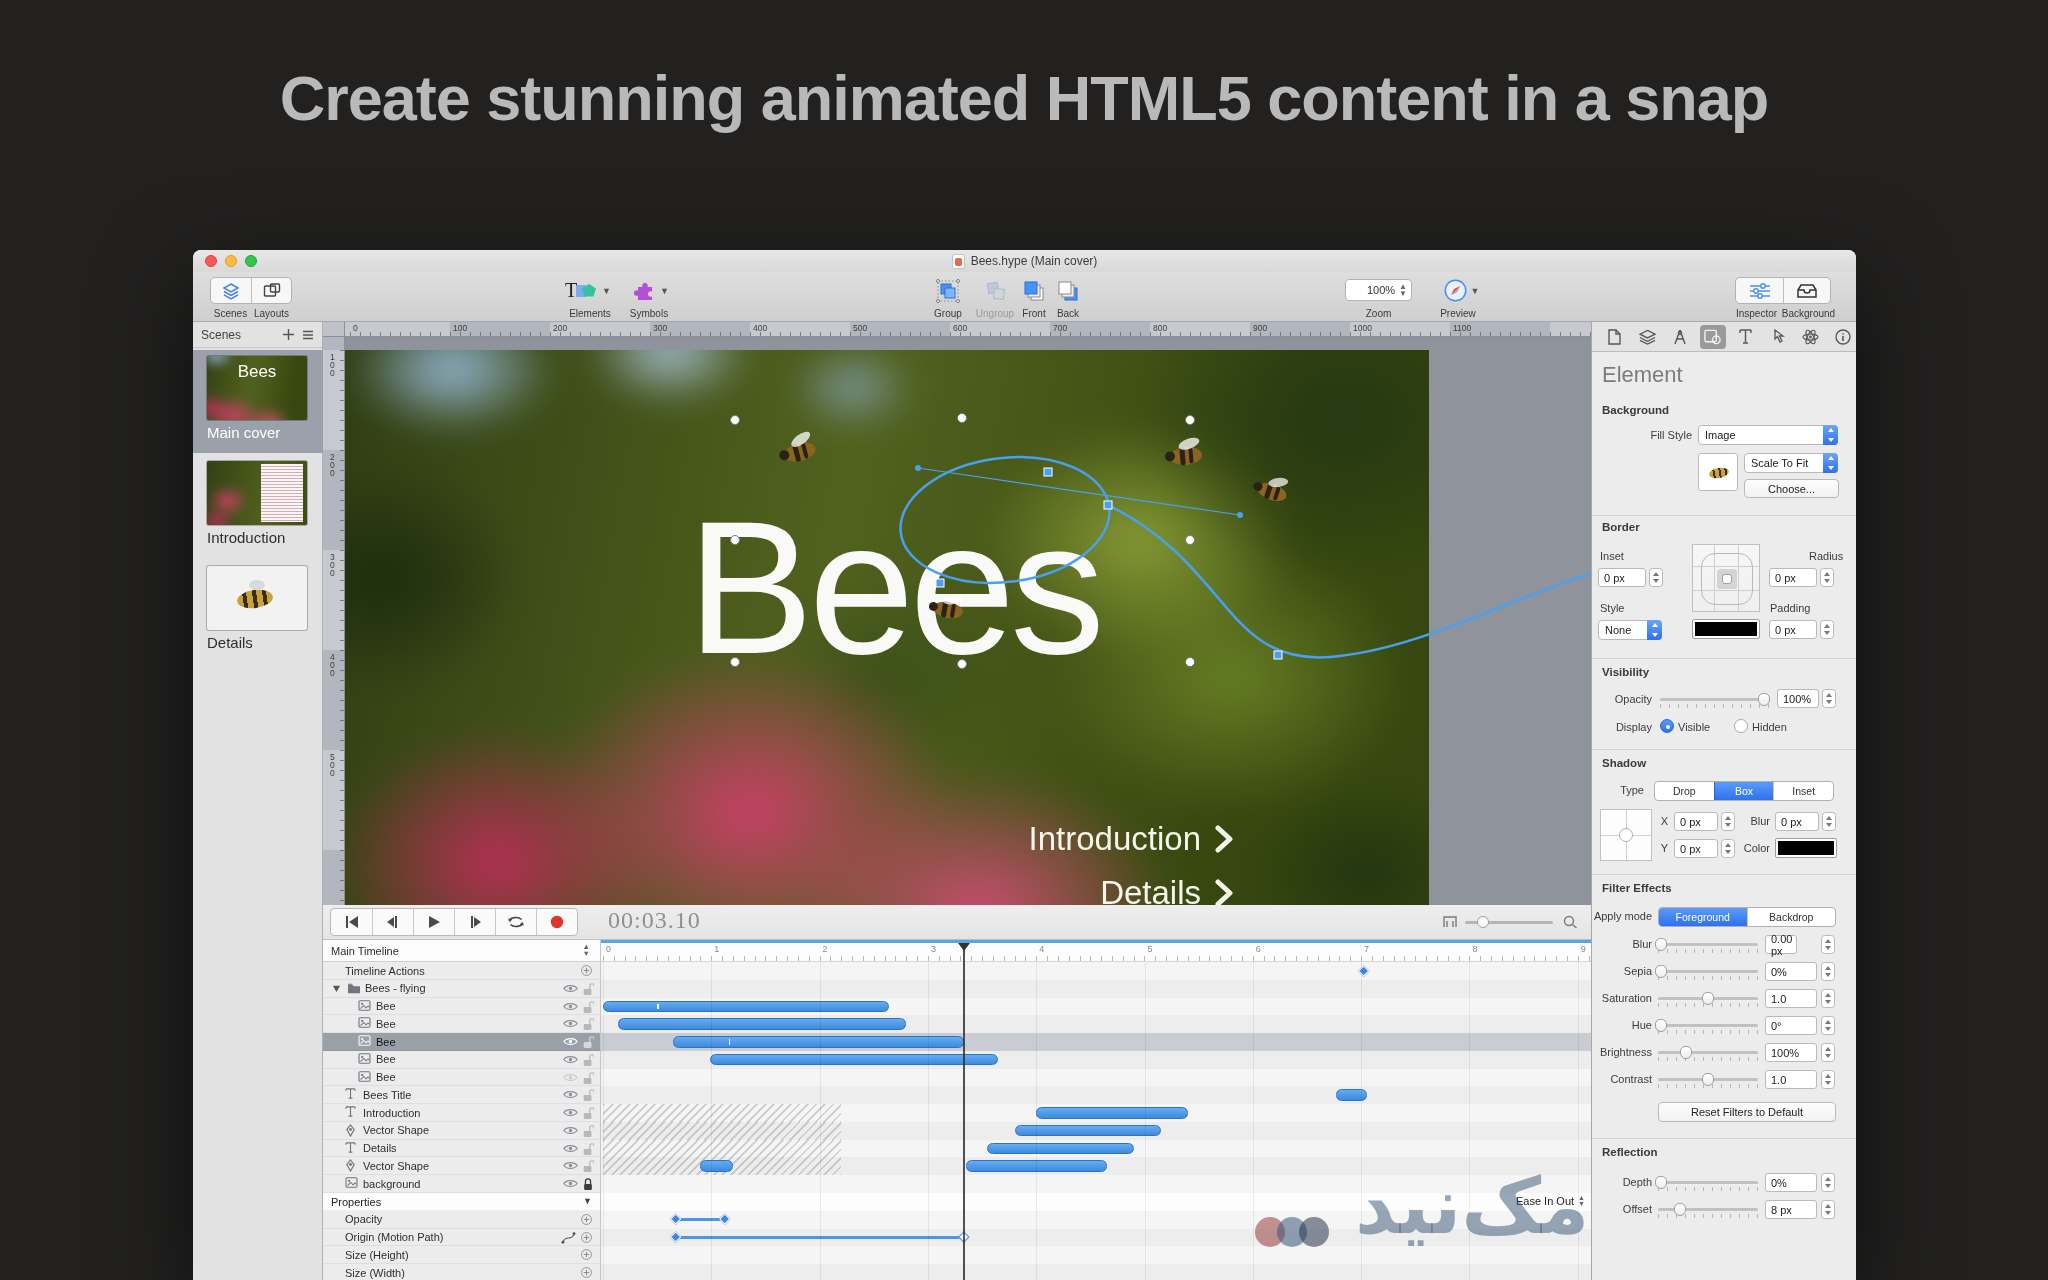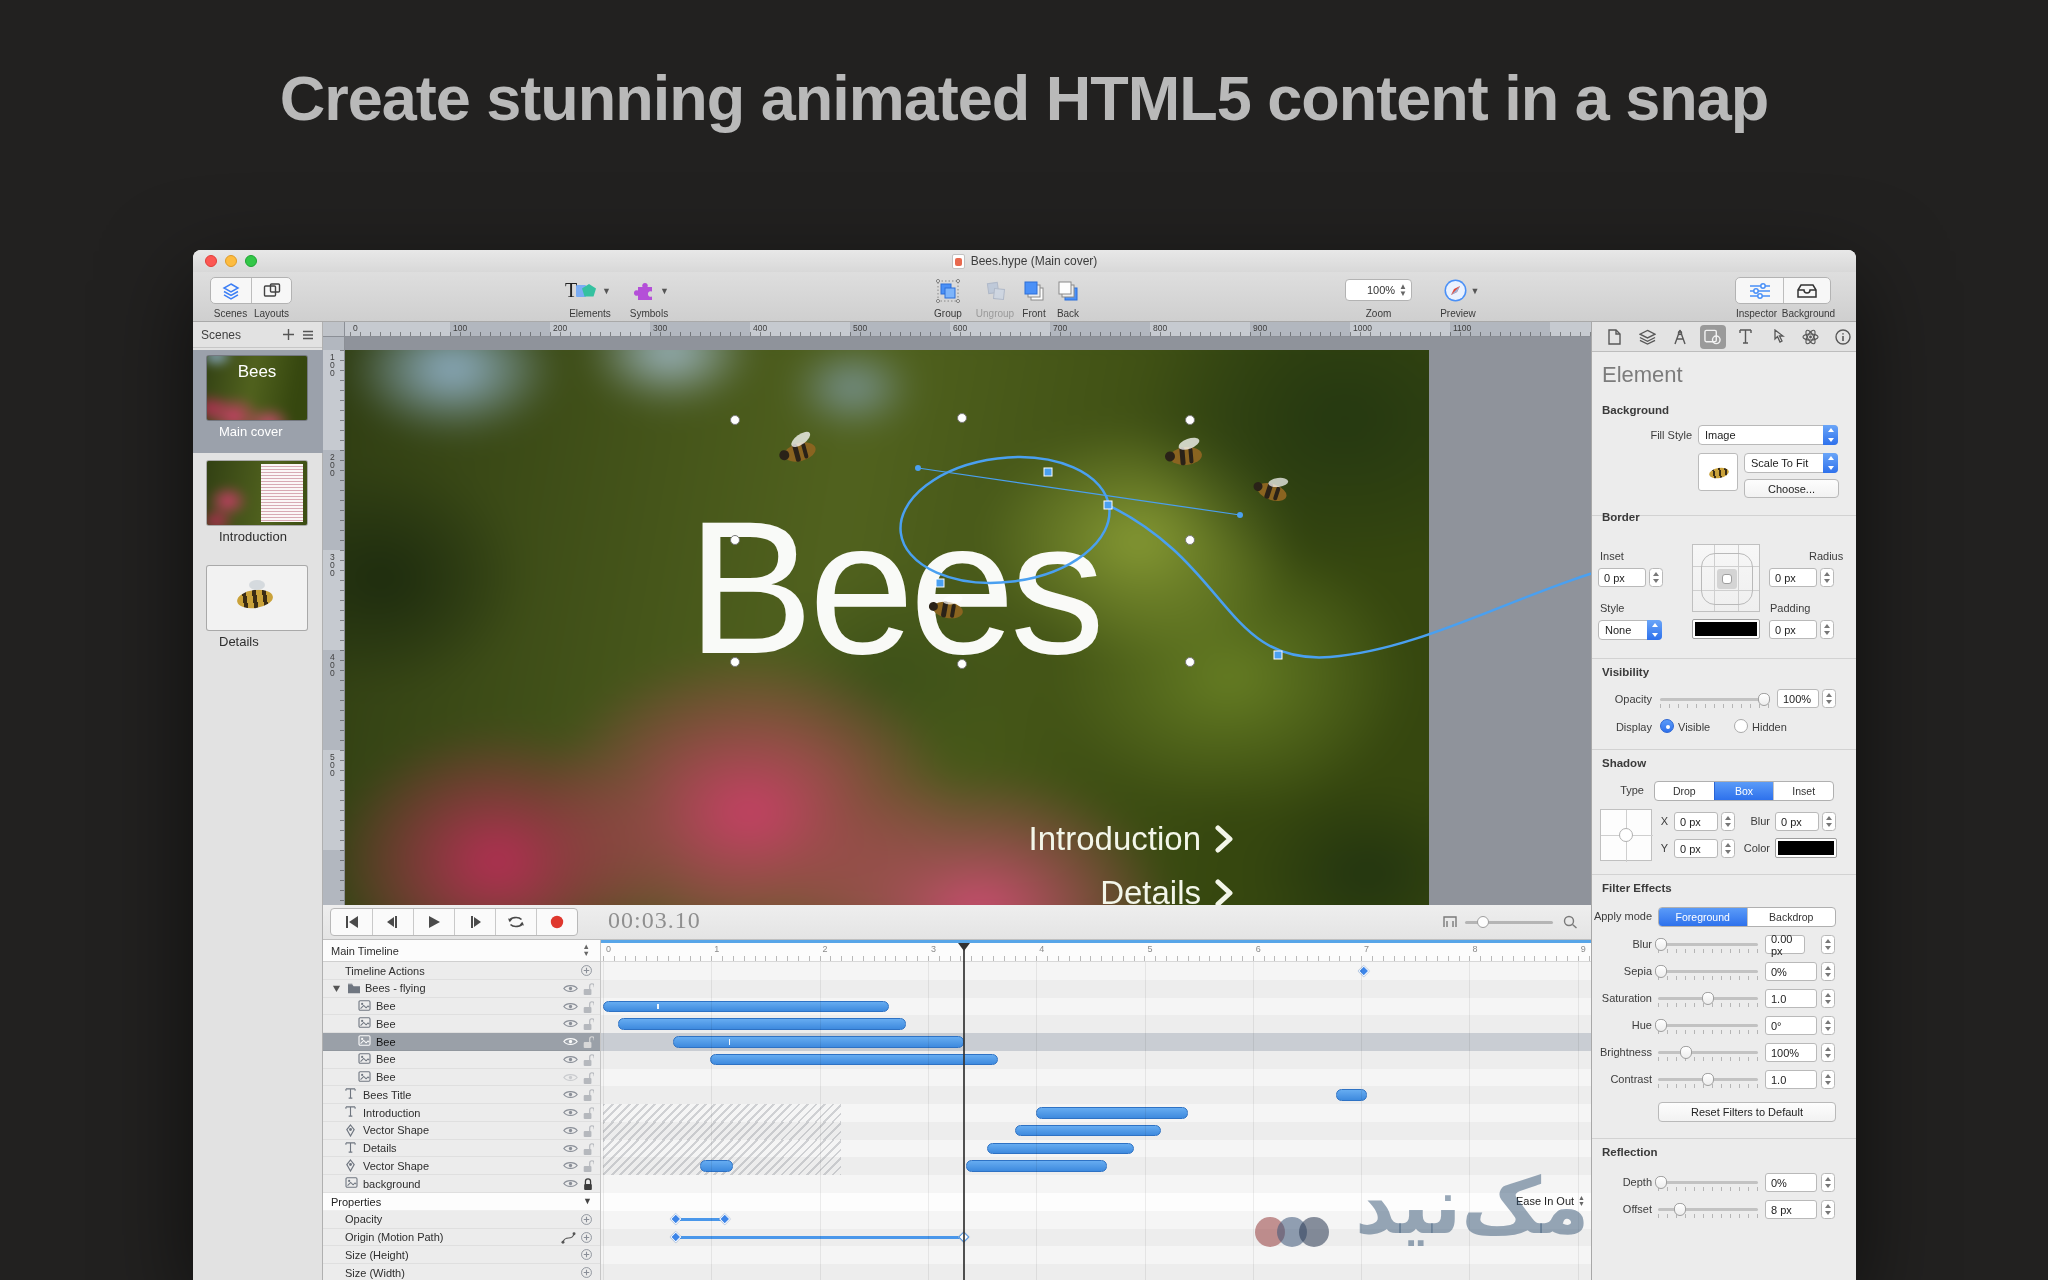--- a/index.html
+++ b/index.html
@@ -35,21 +35,21 @@
               font-size:11px; color:#333; display:flex; align-items:center; justify-content:flex-end; padding-right:4px; gap:4px; }
 
   
   .scenes { position:absolute; left:0; top:72px; width:130px; height:958px; background:#e2e2e2; border-right:1px solid #b0b0b0; }
   .scenes-head { position:absolute; left:0; top:0; width:100%; height:26px; border-bottom:1px solid #c6c6c6;
                  font-size:12px; color:#3f3f3f; display:flex; align-items:center; padding:0 8px; }
   .scenes-head .sp { flex:1; }
   .scene-item { position:absolute; left:0; width:130px; }
   .scene-item .thumb { position:absolute; left:14px; top:6px; width:100px; height:64px; border-radius:2px; overflow:hidden;
                        box-shadow:0 0 0 1px rgba(0,0,0,.25); background:#4a5a1c; }
-  .scene-item .sname { position:absolute; left:26px; top:74px; font-size:13px; color:#2e2e2e; }
+  .scene-item .sname { position:absolute; left:14px; top:74px; font-size:15px; color:#2e2e2e; }
   .scene-item.sel { background:#9ba1ab; }
   .scene-item.sel .sname { color:#fff; }
   .th-blobs { position:absolute; inset:-8px; filter:blur(4px); }
   .th-bees { position:absolute; left:0; top:6px; width:100%; text-align:center; color:#fff; font-size:17px; }
   .th-page { position:absolute; right:4px; top:3px; width:42px; height:58px; background:#fbf6f6;
              background-image:repeating-linear-gradient(#fbf6f6 0 2px, #d8aab4 2px 3px); }
   .th-bee-body { position:absolute; left:30px; top:24px; width:36px; height:18px; border-radius:50%;
                  background:repeating-linear-gradient(90deg,#caa23a 0 6px,#3a2c14 6px 10px); transform:rotate(-8deg); }
   .th-bee-wing { position:absolute; left:42px; top:14px; width:16px; height:10px; border-radius:50%; background:rgba(210,215,220,.9); }
 
@@ -538,21 +538,21 @@
       <div style="position:absolute;left:106px;top:131px;width:40px;height:38px;background:#fff;border:1px solid #bbb;border-radius:3px;">
         <div style="position:absolute;left:10px;top:14px;width:20px;height:10px;border-radius:50%;background:repeating-linear-gradient(90deg,#caa23a 0 4px,#3a2c14 4px 6px);transform:rotate(-10deg);"></div>
       </div>
       <div class="dropdown" style="left:152px;top:131px;width:94px;">
           <span>Scale To Fit</span>
           <span class="dstep"></span>
         </div>
       <div class="btn" style="left:152px;top:157px;width:95px;height:19px;">Choose...</div>
       <div class="divider" style="top:193px;"></div>
 
-      <div class="sec-head" style="top:189px;text-align:right;">Border</div>
+      <div class="sec-head" style="top:199px;text-align:right;">Border</div>
       <div class="ins-label" style="left:8px;top:228px;width:40px;text-align:left;">Inset</div>
       <div class="ins-box" style="left:6px;top:246px;width:48px;">0 px</div>
       <div class="stepper gray" style="left:57px;top:246px;"></div>
       <div class="bwidget" style="left:100px;top:222px;width:68px;height:68px;background:linear-gradient(#f7f7f7,#efefef);">
         <div style="position:absolute;inset:0;background:linear-gradient(to right,transparent 21px,#cfcfcf 21px,#cfcfcf 22px,transparent 22px,transparent 45px,#cfcfcf 45px,#cfcfcf 46px,transparent 46px),linear-gradient(transparent 21px,#cfcfcf 21px,#cfcfcf 22px,transparent 22px,transparent 45px,#cfcfcf 45px,#cfcfcf 46px,transparent 46px);"></div>
         <div style="position:absolute;left:8px;top:8px;width:52px;height:52px;border:1.5px solid #b9b9b9;border-radius:14px;"></div>
         <div style="position:absolute;left:24px;top:24px;width:20px;height:20px;background:#d4d4d4;border-radius:3px;"></div>
         <div style="position:absolute;left:29px;top:29px;width:10px;height:10px;background:#fff;border:1.5px solid #9e9e9e;border-radius:3px;"></div>
       </div>
       <div class="ins-label" style="left:178px;top:228px;width:44px;text-align:left;margin-left:39px;">Radius</div>
@@ -623,21 +623,21 @@
       <div class="btn" style="left:66px;top:780px;width:178px;height:20px;">Reset Filters to Default</div>
       <div class="divider" style="top:816px;"></div>
 
       <div class="sec-head" style="top:824px;">Reflection</div>
       <div id="reflection-sliders"></div>
     <div class="ins-label" style="left: 0px; top: 616px; width: 60px;">Blur</div>
         <div class="slider" style="left: 66px; top: 621px; width: 100px;">
           <div class="tks"></div>
           <div class="knob" style="left: 3px;"></div>
         </div>
-        <div class="ins-box" style="left: 173px; top: 613px; width: 40px;">0.00 px</div>
+        <div class="ins-box" style="left: 173px; top: 613px; width: 32px;">0.00 px</div>
         <div class="stepper gray" style="left: 229px; top: 613px;"></div>
         <div class="ins-label" style="left: 0px; top: 643px; width: 60px;">Sepia</div>
         <div class="slider" style="left: 66px; top: 648px; width: 100px;">
           <div class="tks"></div>
           <div class="knob" style="left: 3px;"></div>
         </div>
         <div class="ins-box" style="left: 173px; top: 640px; width: 52px;">0%</div>
         <div class="stepper gray" style="left: 229px; top: 640px;"></div>
         <div class="ins-label" style="left: 0px; top: 670px; width: 60px;">Saturation</div>
         <div class="slider" style="left: 66px; top: 675px; width: 100px;">

